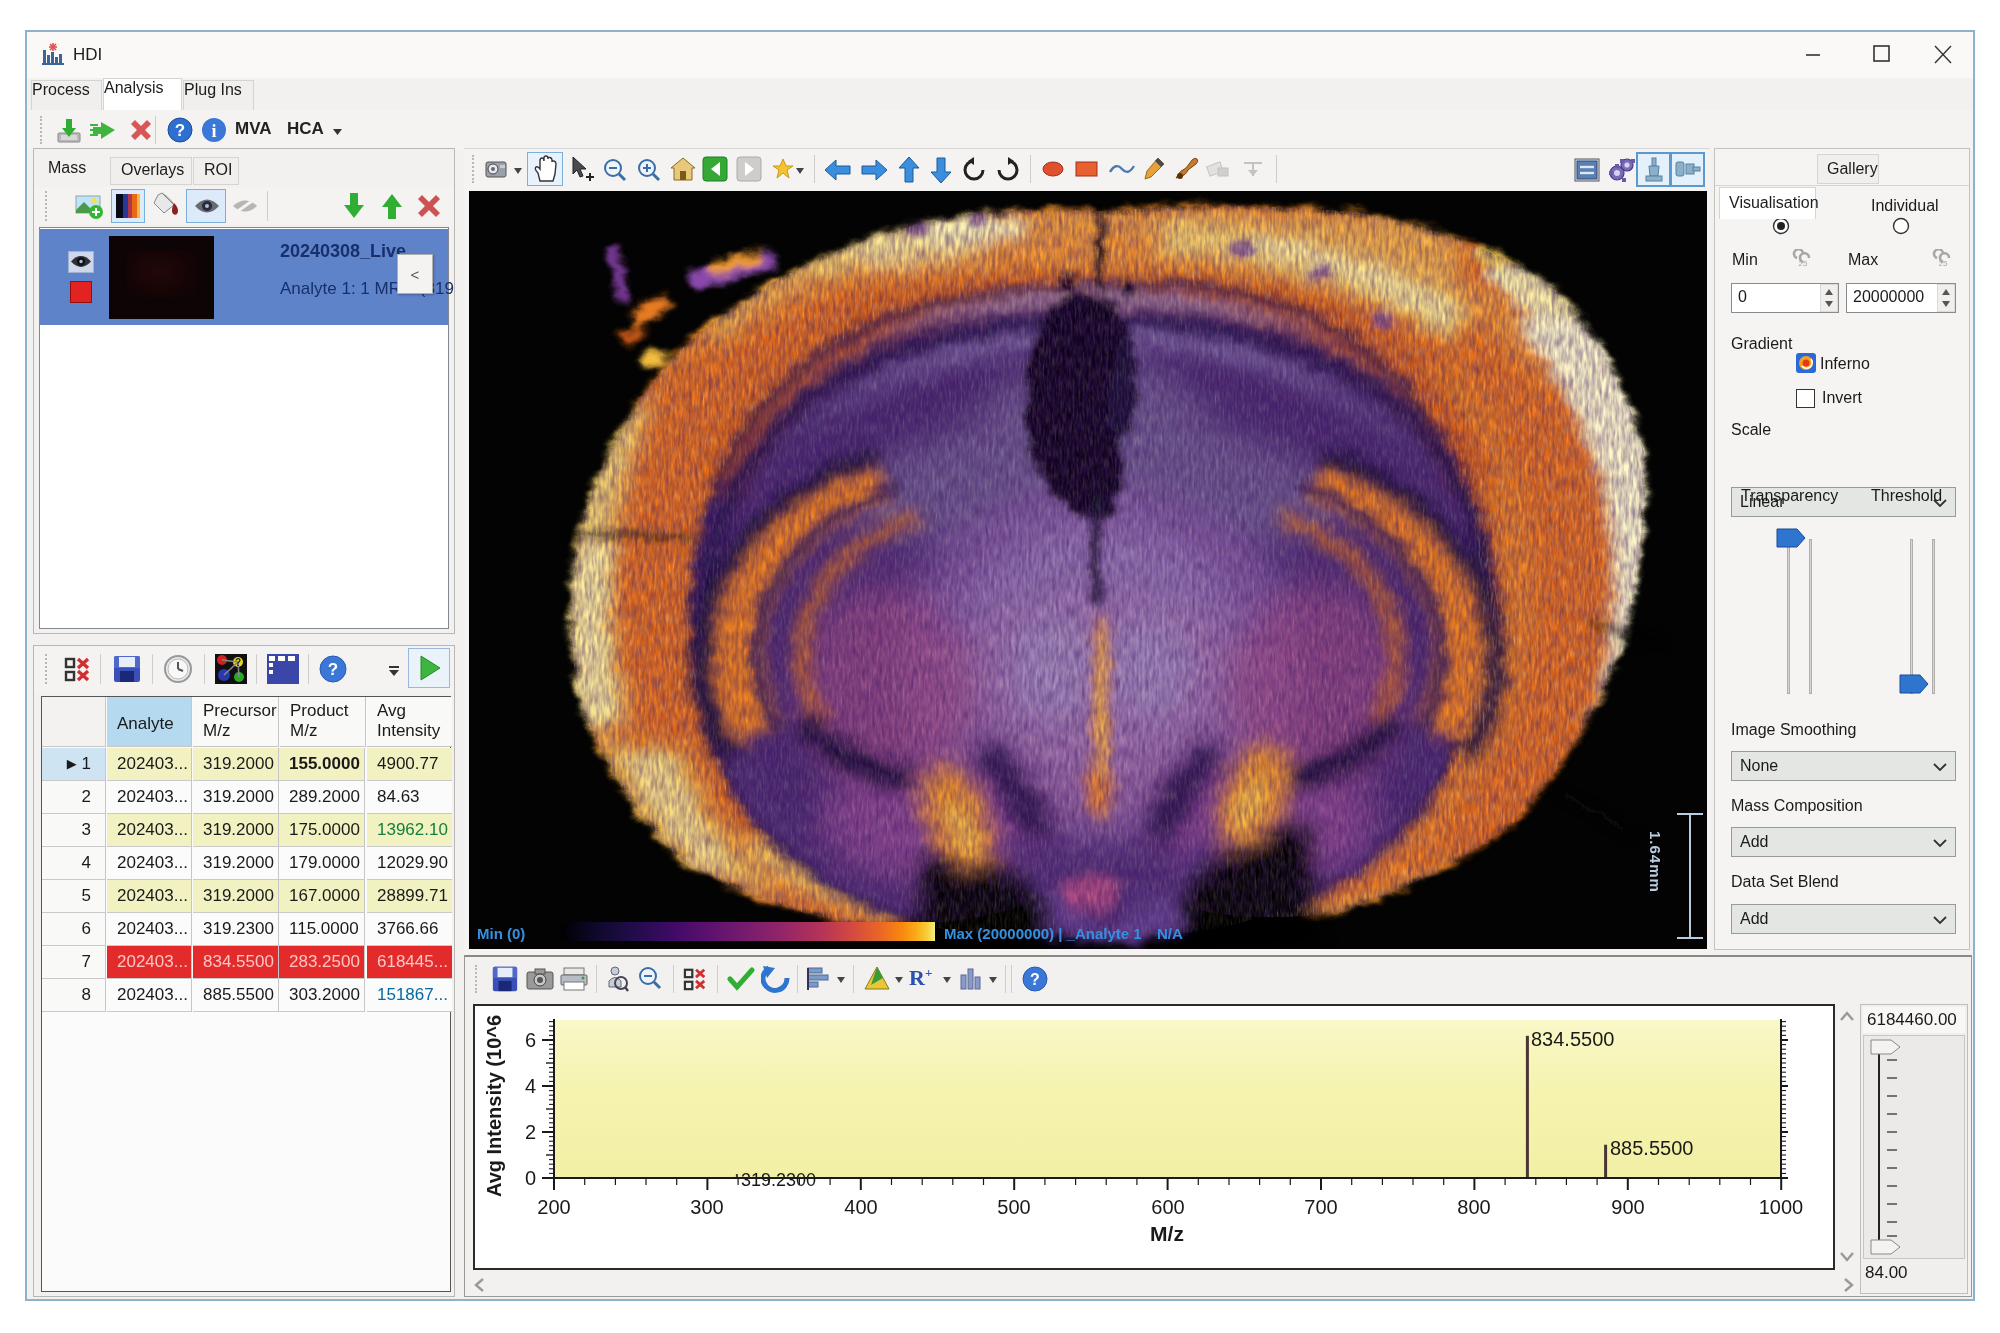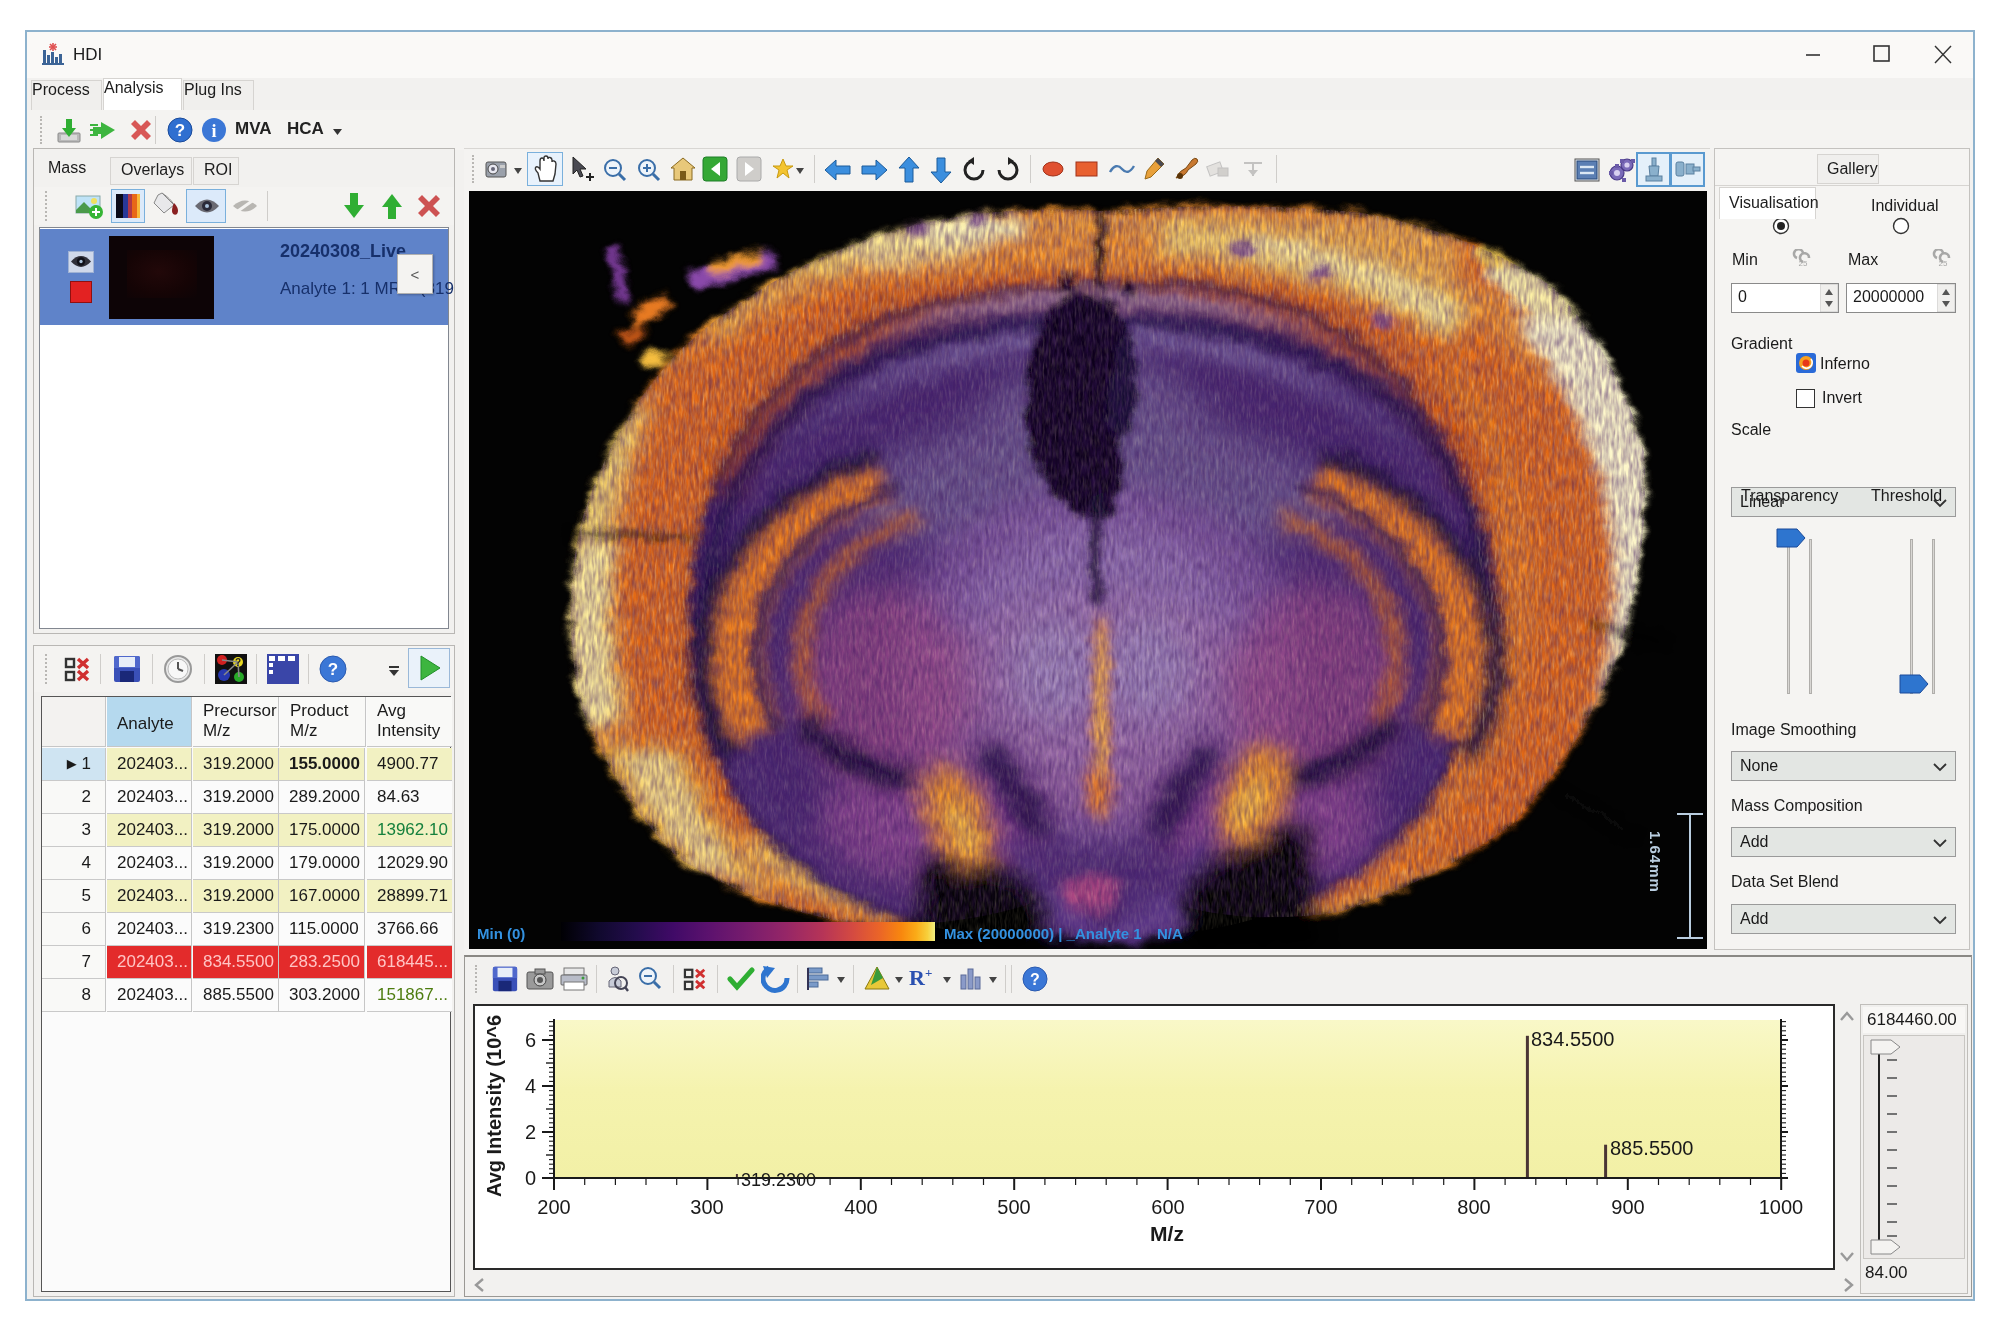--- a/index.html
+++ b/index.html
@@ -293,21 +293,21 @@
       <div class="abs" style="left:325px;top:216px;width:85px;height:33px;background:#fbfbfb;border-bottom:1px solid #c9c9c9;padding:6px 0 0 10px;color:#1a1a1a;">3766.66</div>
       <div class="abs" style="left:0;top:249px;width:64px;height:33px;background:#f9f9f7;border-right:1px solid #c6c6c6;border-bottom:1px solid #c9c9c9;text-align:right;padding:6px 14px 0 0;color:#1a1a1a;">7</div>
       <div class="abs" style="left:65px;top:249px;width:85px;height:33px;background:#e32b2b;border-right:1px solid #c6c6c6;border-bottom:1px solid #c9c9c9;padding:6px 0 0 10px;color:#ffc4c4;">202403...</div>
       <div class="abs" style="left:151px;top:249px;width:86px;height:33px;background:#e32b2b;border-right:1px solid #c6c6c6;border-bottom:1px solid #c9c9c9;padding:6px 0 0 10px;color:#ffc4c4;">834.5500</div>
       <div class="abs" style="left:237px;top:249px;width:86px;height:33px;background:#e32b2b;border-right:1px solid #c6c6c6;border-bottom:1px solid #c9c9c9;padding:6px 0 0 10px;color:#ffc4c4;">283.2500</div>
       <div class="abs" style="left:325px;top:249px;width:85px;height:33px;background:#e32b2b;border-bottom:1px solid #c9c9c9;padding:6px 0 0 10px;color:#ffc4c4;">618445...</div>
       <div class="abs" style="left:0;top:282px;width:64px;height:33px;background:#f9f9f7;border-right:1px solid #c6c6c6;border-bottom:1px solid #c9c9c9;text-align:right;padding:6px 14px 0 0;color:#1a1a1a;">8</div>
       <div class="abs" style="left:65px;top:282px;width:85px;height:33px;background:#fbfbfb;border-right:1px solid #c6c6c6;border-bottom:1px solid #c9c9c9;padding:6px 0 0 10px;color:#1a1a1a;">202403...</div>
       <div class="abs" style="left:151px;top:282px;width:86px;height:33px;background:#fbfbfb;border-right:1px solid #c6c6c6;border-bottom:1px solid #c9c9c9;padding:6px 0 0 10px;color:#1a1a1a;">885.5500</div>
       <div class="abs" style="left:237px;top:282px;width:86px;height:33px;background:#fbfbfb;border-right:1px solid #c6c6c6;border-bottom:1px solid #c9c9c9;padding:6px 0 0 10px;color:#1a1a1a;">303.2000</div>
-      <div class="abs" style="left:325px;top:282px;width:85px;height:33px;background:#fbfbfb;border-bottom:1px solid #c9c9c9;padding:6px 0 0 10px;color:#4d7c0f;">151867...</div>
+      <div class="abs" style="left:325px;top:282px;width:85px;height:33px;background:#fbfbfb;border-bottom:1px solid #c9c9c9;padding:6px 0 0 10px;color:#0369a1;">151867...</div>
     </div>
   </div>
 
   <div class="abs" style="left:437px;top:116px;width:1246px;height:835px;background:#f4f3f1;border-top:1px solid #d8d6d3;">
     <div class="abs" id="imgtb" style="left:0;top:1px;width:100%;height:39px;">
       <div class="grip" style="left:8px;top:5px;height:28px"></div>
 
       <svg class="abs" style="left:20px;top:6px" width="28" height="26" viewBox="0 0 28 26">
           <rect x="2" y="6" width="20" height="15" rx="2" fill="#9aa0aa" stroke="#555"></rect>
           <circle cx="9" cy="13" r="5" fill="#e8e8f0" stroke="#444"></circle>

